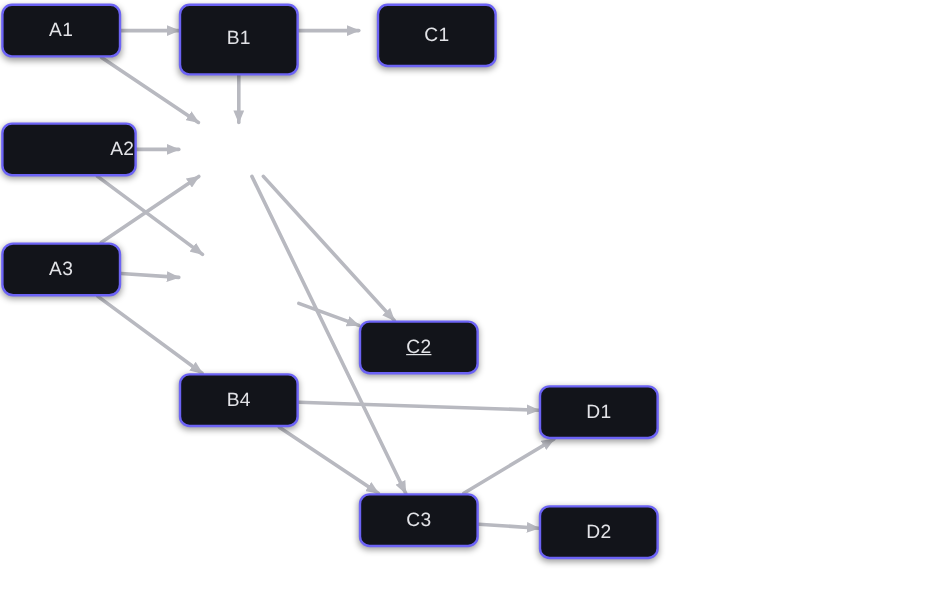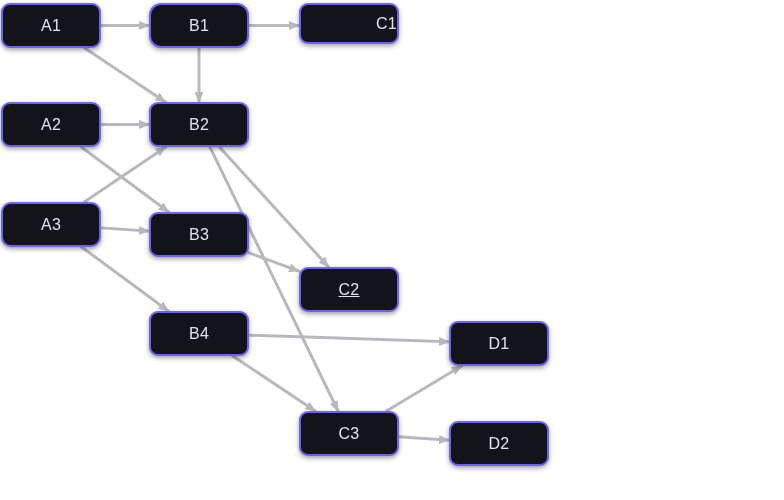--- a/index.html
+++ b/index.html
@@ -54,37 +54,31 @@
         <line x1="249" y1="335.1666666666667" x2="449" y2="341.8333333333333" stroke="#b8b9c0" stroke-width="3" stroke-linecap="round" marker-end="url(#arrow)"></line>
         <line x1="232.75" y1="356" x2="315.25" y2="411" stroke="#b8b9c0" stroke-width="3" stroke-linecap="round" marker-end="url(#arrow)"></line>
         <line x1="386.5" y1="411" x2="461.5" y2="366" stroke="#b8b9c0" stroke-width="3" stroke-linecap="round" marker-end="url(#arrow)"></line>
         <line x1="399" y1="436.8333333333333" x2="449" y2="440.1666666666667" stroke="#b8b9c0" stroke-width="3" stroke-linecap="round" marker-end="url(#arrow)"></line>
       </g>
   </svg>
   <div class="nodes-layer">
       <div class="node" style="left: 1px; top: 3px; width: 100px; height: 45px;">
         <span>A1</span>
       </div>
-      <div class="node" style="left: 149px; top: 3px; width: 100px; height: 45px; border-radius: 12px;">
+      <div class="node" style="left: 149px; top: 3px; width: 100px; height: 60px;">
         <span>B1</span>
       </div>
-      <div class="node" style="left: 299px; top: 3px; width: 100px; height: 41px; justify-content: flex-end;">
+      <div class="node" style="left: 314px; top: 3px; width: 100px; height: 53px;">
         <span>C1</span>
       </div>
-      <div class="node" style="left: 1px; top: 102px; width: 100px; height: 45px;">
+      <div class="node" style="left: 1px; top: 102px; width: 113px; height: 45px; justify-content: flex-end;">
         <span>A2</span>
-      </div>
-      <div class="node" style="left: 149px; top: 102px; width: 100px; height: 45px;">
-        <span>B2</span>
       </div>
       <div class="node" style="left: 1px; top: 202px; width: 100px; height: 45px; border-radius: 10px;">
         <span>A3</span>
-      </div>
-      <div class="node" style="left: 149px; top: 212px; width: 100px; height: 45px;">
-        <span>B3</span>
       </div>
       <div class="node" style="left: 299px; top: 267px; width: 100px; height: 45px; text-decoration: underline;">
         <span>C2</span>
       </div>
       <div class="node" style="left: 149px; top: 311px; width: 100px; height: 45px;">
         <span>B4</span>
       </div>
       <div class="node" style="left: 449px; top: 321px; width: 100px; height: 45px;">
         <span>D1</span>
       </div>

